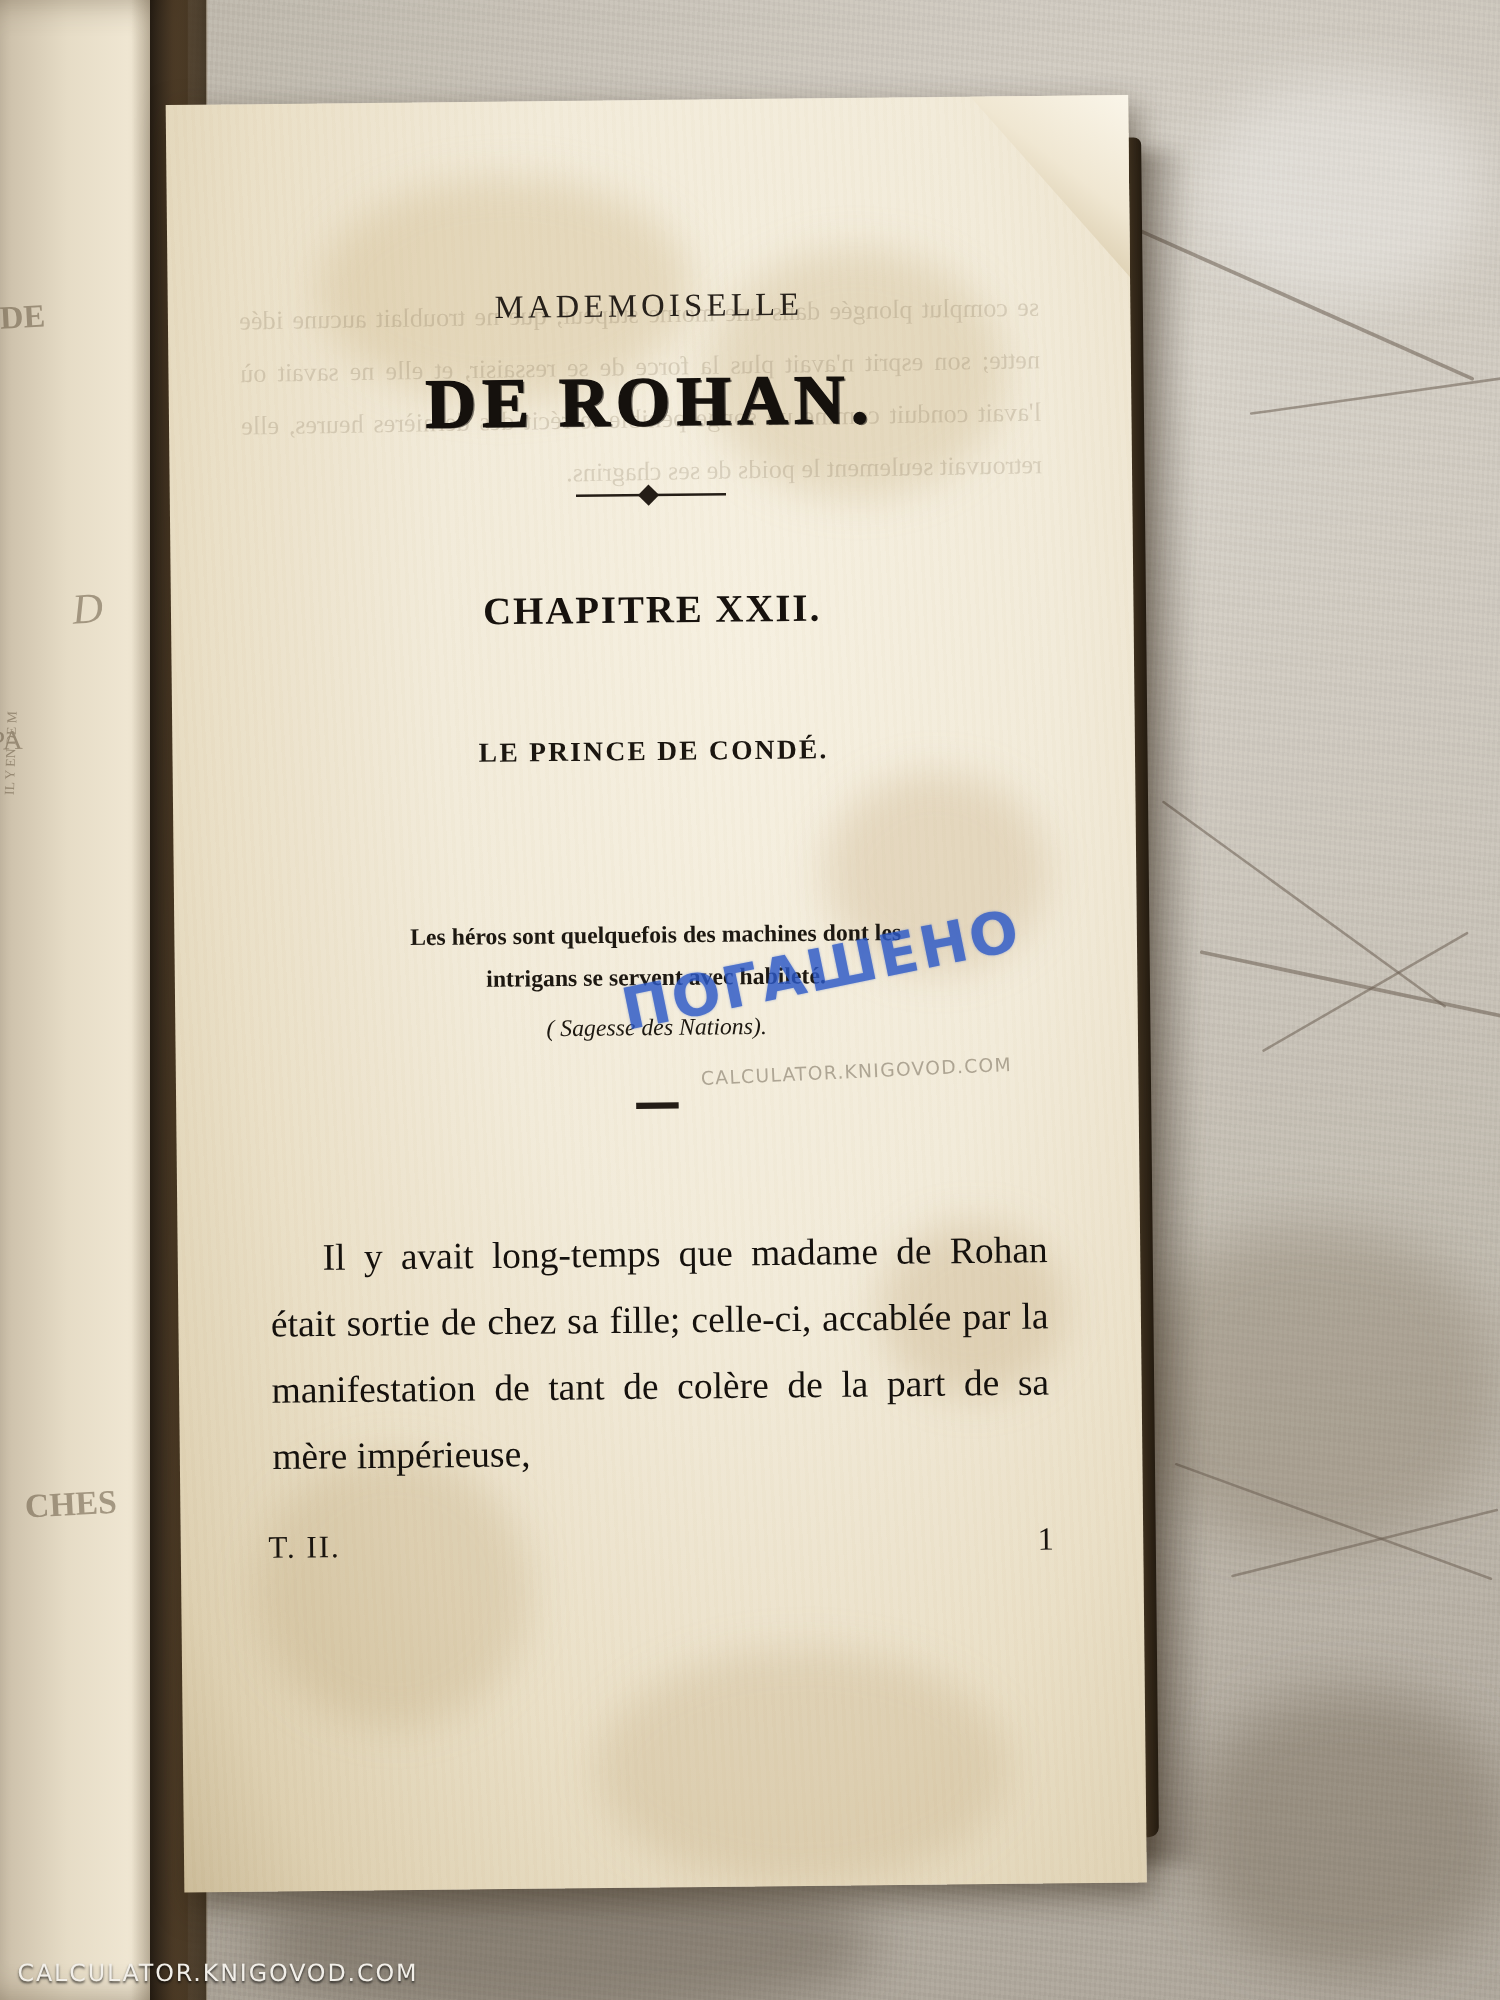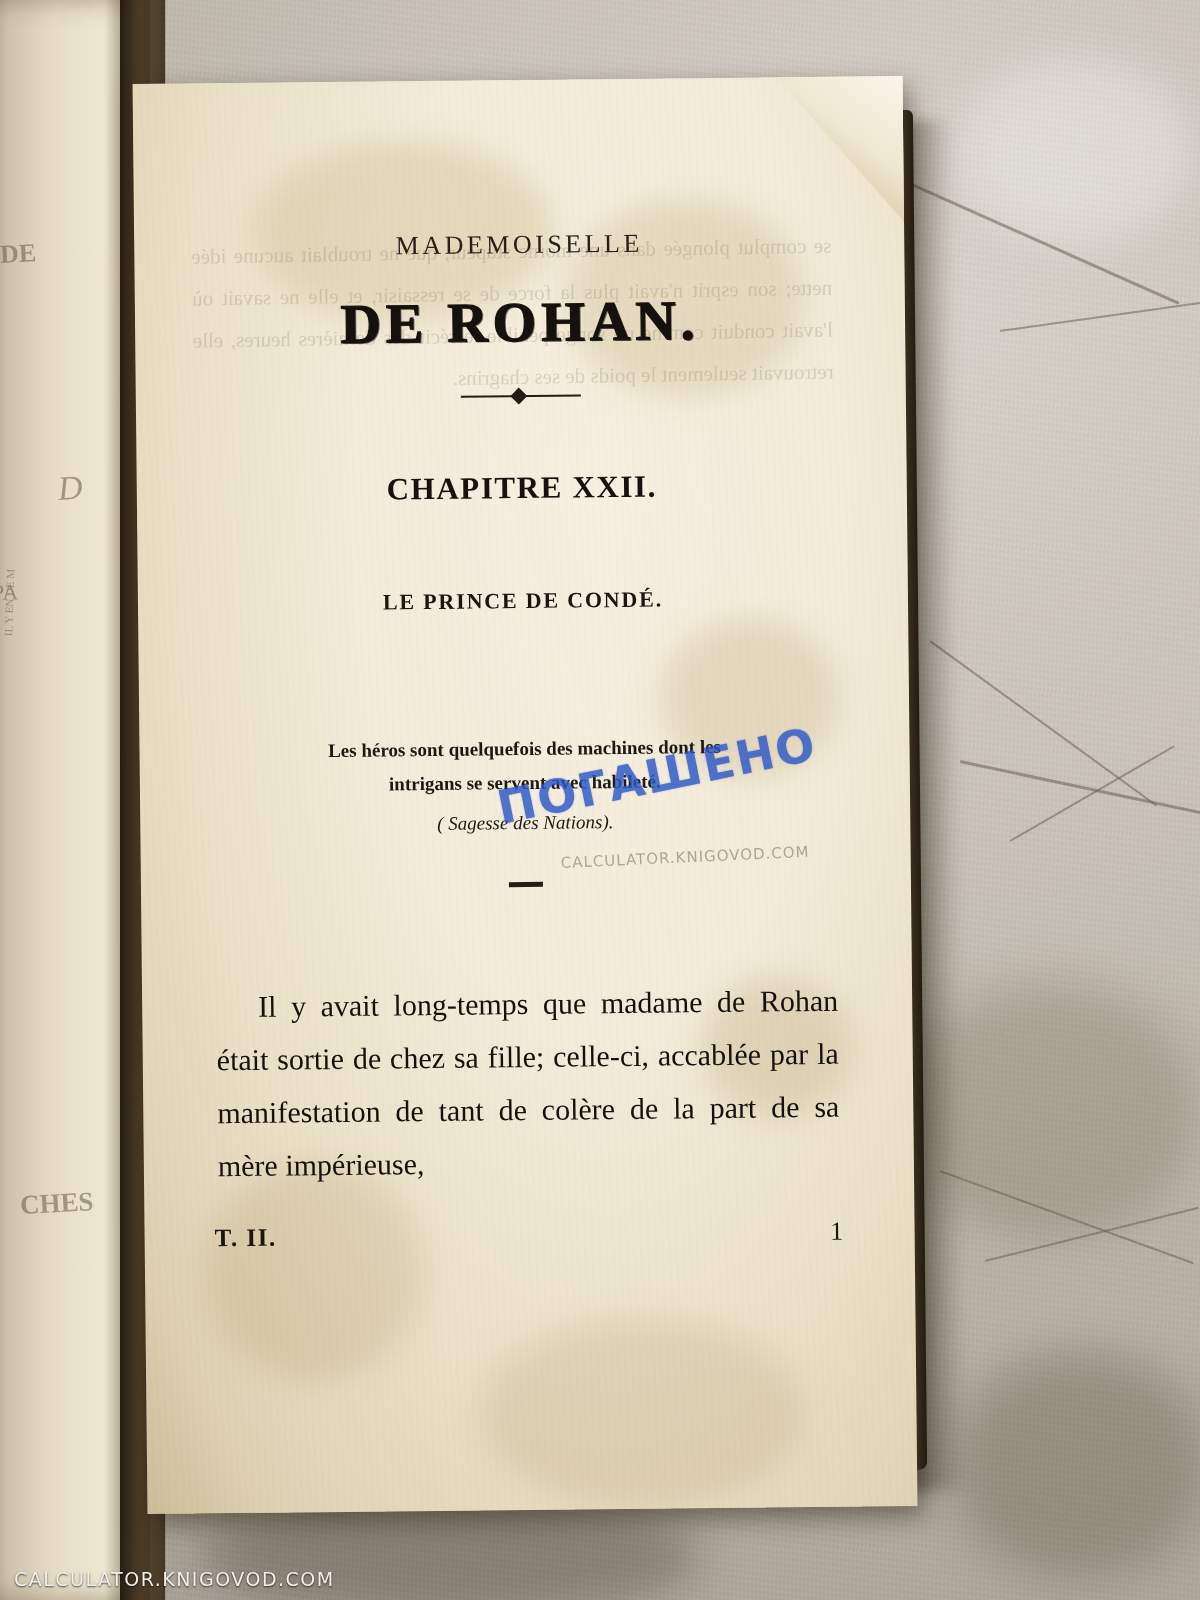--- a/index.html
+++ b/index.html
@@ -248,21 +248,21 @@
     left: 70px;
     top: 1140px;
     width: 630px;
     display: flex;
     justify-content: space-between;
     align-items: baseline;
     font-size: 25px;
     letter-spacing: 1.5px;
     color: #1a150f;
   }
-  .signature { font-weight: 700; }
+  .signature { font-weight: 400; }
   .folio { font-size: 26px; }
 
   
   .stamp {
     position: absolute;
     left: 355px;
     top: 670px;
     font-family: "DejaVu Sans", sans-serif;
     font-size: 46px;
     font-weight: 700;

